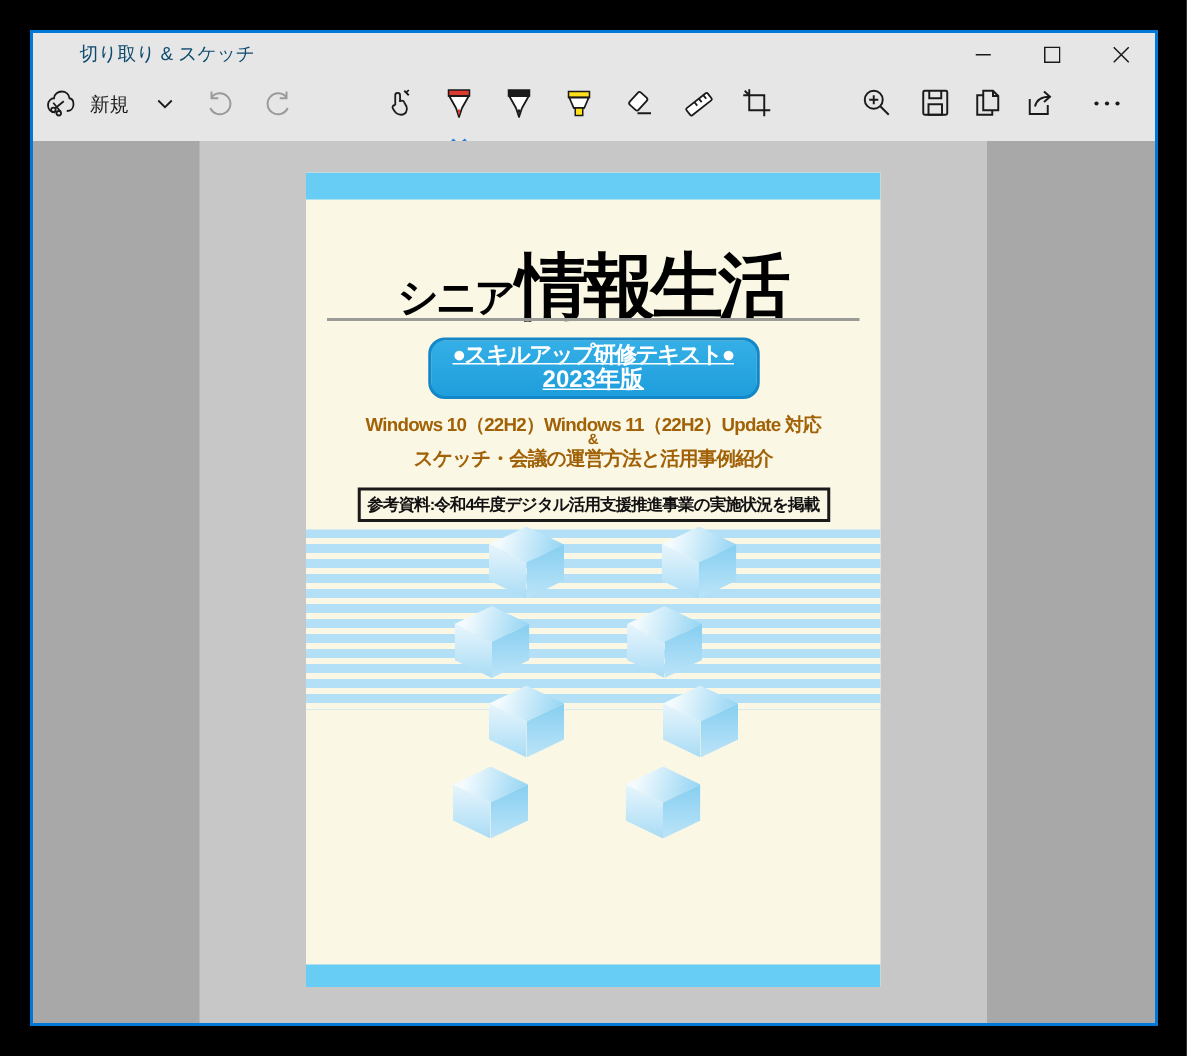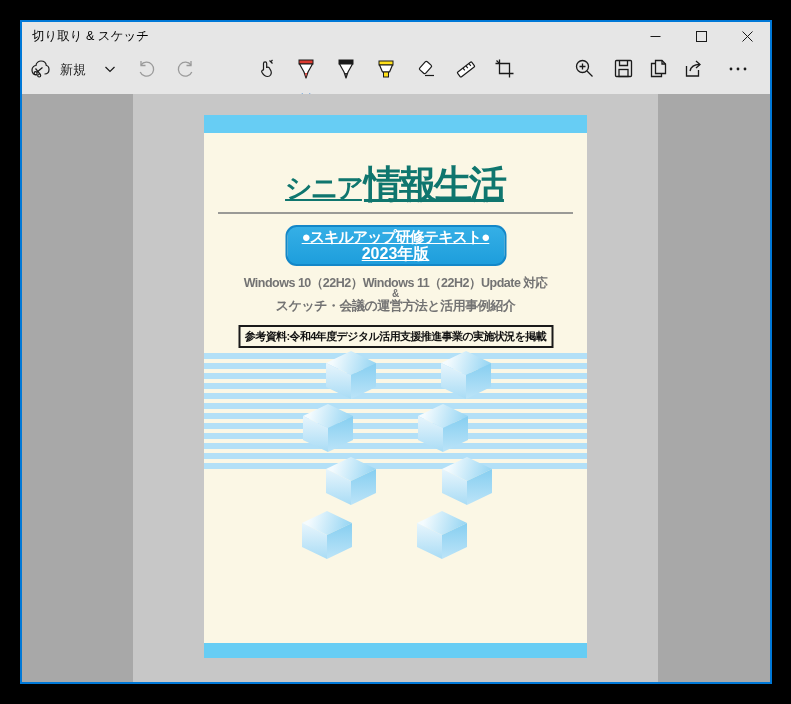--- a/index.html
+++ b/index.html
@@ -4,21 +4,21 @@
 <style>
   * { margin:0; padding:0; box-sizing:border-box; }
   html,body { width:791px; height:704px; background:#000; overflow:hidden;
               font-family:"Liberation Sans", sans-serif; }
 
   
   .app-window { position:absolute; left:20px; top:20px; width:752px; height:664px;
                 border:2px solid #0078D7; background:#E6E6E6; }
   .titlebar { position:absolute; left:0; top:0; width:748px; height:28px;
               display:flex; align-items:center; }
-  .titlebar-title { padding-left:10px; font-size:12.5px; color:#000000; }
+  .titlebar-title { padding-left:10px; font-size:12.5px; color:#0c4a6e;margin-left:21px; }
   .win-controls { position:absolute; right:0; top:0; height:28px; display:flex; }
   .win-btn { width:46px; height:28px; display:flex; align-items:center; justify-content:center;
              background:transparent; border:none; cursor:default; }
   .win-btn svg { display:block; }
 
   
   .toolbar { position:absolute; left:0; top:28px; width:748px; height:44px; }
   .tb-item { position:absolute; top:0; height:40px; width:20px;
              display:flex; align-items:center; justify-content:center; }
   .tb-group-left { position:absolute; left:8px; top:0; height:40px;
@@ -36,37 +36,37 @@
 
   
   .cover { position:absolute; left:182px; top:21px; width:383px; height:543px;
            background:#FBF7E5; overflow:hidden; }
   .cyan-bar { position:absolute; left:0; width:383px; background:#67CDF4; }
   .cyan-top { top:0; height:18px; }
   .cyan-bottom { top:528px; height:15px; }
 
   .cover-title { position:absolute; left:0; top:44px; width:383px; height:50px;
                  display:flex; align-items:baseline; justify-content:center;
-                 color:#0f766e; white-space:nowrap;text-decoration:underline; }
+                 color:#000000; white-space:nowrap; }
   .title-serif { font-family:"DejaVu Serif","Liberation Serif",serif; font-weight:bold;
                  font-size:27px; letter-spacing:-2px; }
   .title-gothic { font-family:"DejaVu Sans","Liberation Sans",sans-serif; font-weight:900;
-                  font-size:38px; letter-spacing:-3px; padding:0 2px; }
+                  font-size:48px; letter-spacing:-3px; padding:0 2px; }
   .title-underline { position:absolute; left:14px; top:97px; width:355px; height:2px;
                      background:#9a9a96; }
 
   .badge { position:absolute; left:50%; transform:translateX(-50%); top:110px;
            width:221px; height:41px; border-radius:11px;
            background:linear-gradient(#35AFE6,#1E9EDC); border:2px solid #1387C8;
            display:flex; flex-direction:column; align-items:center; justify-content:center;
            color:#fff; font-weight:bold;text-decoration:underline; }
   .badge-line1 { font-size:15px; letter-spacing:-1px; line-height:1.15; }
   .badge-line2 { font-size:16px; letter-spacing:0; line-height:1.1; }
 
-  .compat { position:absolute; left:0; width:383px; text-align:center; color:#737373;
+  .compat { position:absolute; left:0; width:383px; text-align:center; color:#a16207;
             font-weight:bold; white-space:nowrap; }
   .compat-1 { top:160px; font-size:12.5px; letter-spacing:-0.5px; }
   .compat-amp { top:173px; font-size:10px; }
   .compat-2 { top:182px; font-size:13px; letter-spacing:-0.5px; }
 
   .ref-box { position:absolute; left:50%; transform:translateX(-50%); top:210px;
              width:315px; height:23px; border:2px solid #1a1a1a; background:#FBF7E5;
              display:flex; align-items:center; justify-content:center;
              font-size:11px; font-weight:bold; letter-spacing:-0.6px;
              color:#111; white-space:nowrap; }

